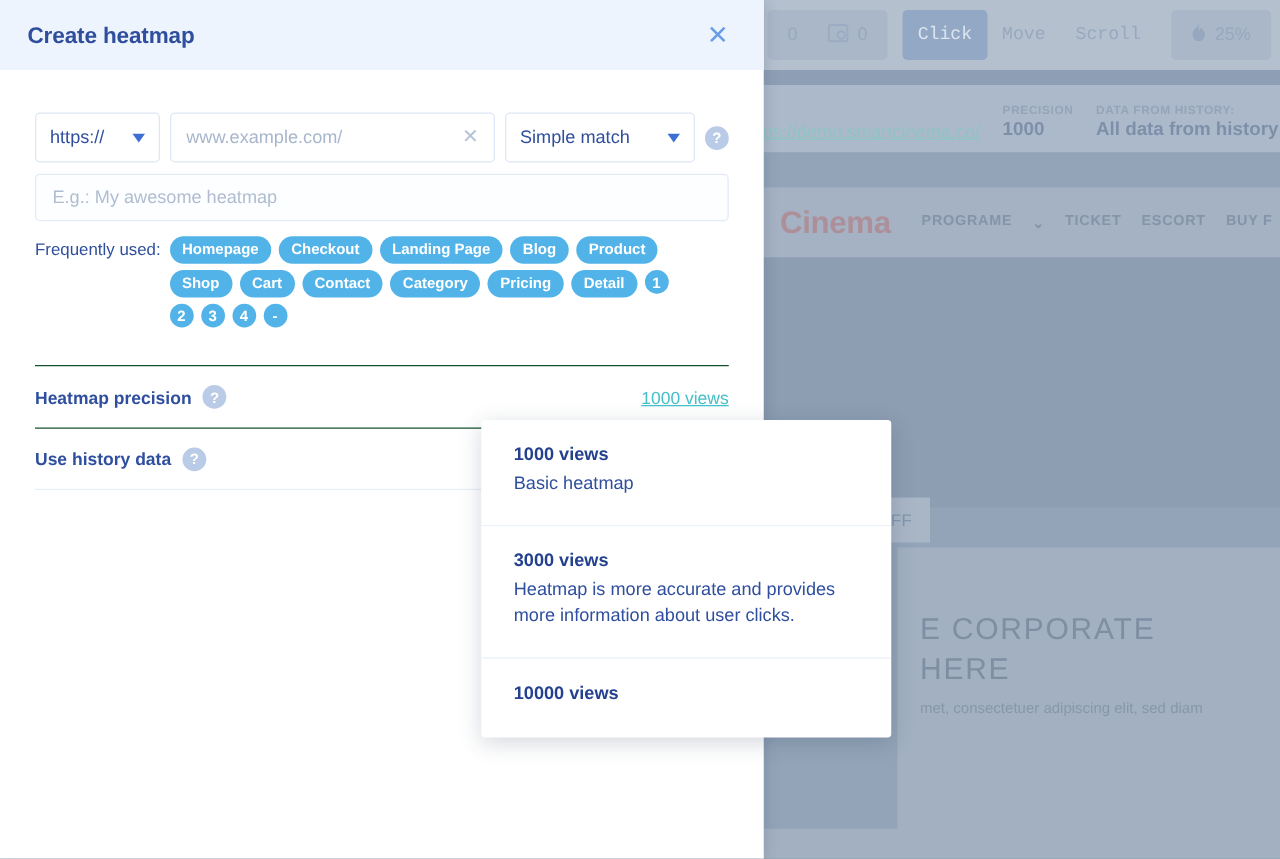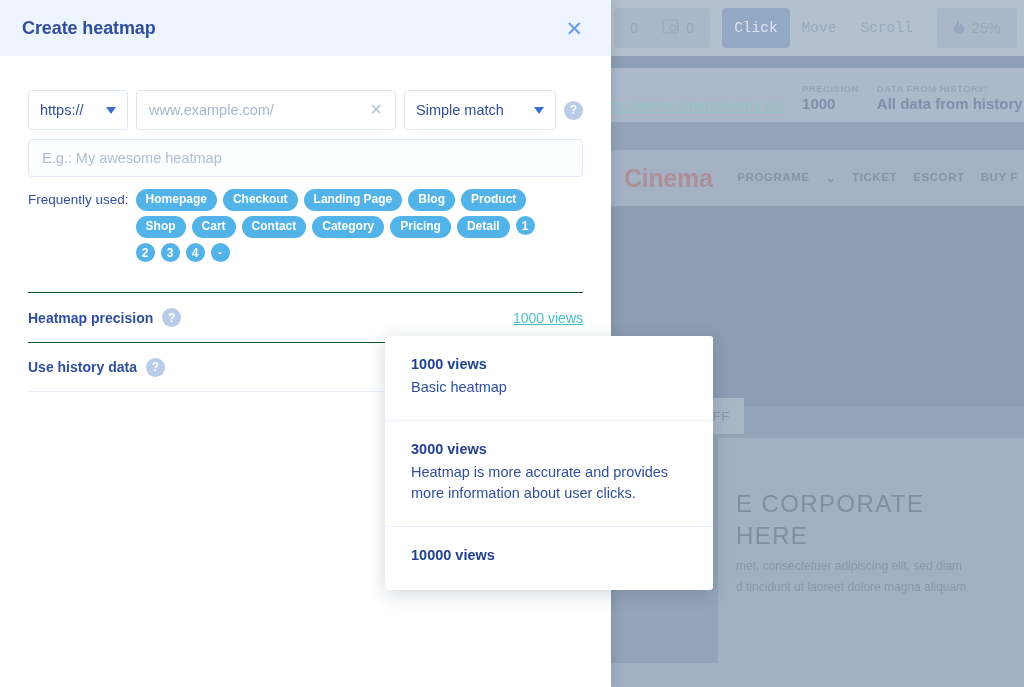--- a/index.html
+++ b/index.html
@@ -349,21 +349,20 @@
               <path d="M2 1l10 8-5 .6 2.4 5-2 .9-2.4-5L2 14z" fill="none" stroke="#7f93ad" stroke-width="1.5" stroke-linejoin="round"></path>
             </svg>
         </span>
         <span>PICKER OFF</span>
       </div>
       <div class="bg-card"></div>
       <div class="bg-card-title" style="white-space:pre-line;">E CORPORATE
 HERE</div>
       <div class="bg-card-body">
         <div>met, consectetuer adipiscing elit, sed diam</div>
-        <div>d tincidunt ut laoreet dolore magna aliquam</div>
       </div>
 
       <div class="bg-strip"></div>
     </div>
   </div>
 
   <div id="modal">
 
     <div class="modal-header">
       <div class="modal-title">Create heatmap</div>

